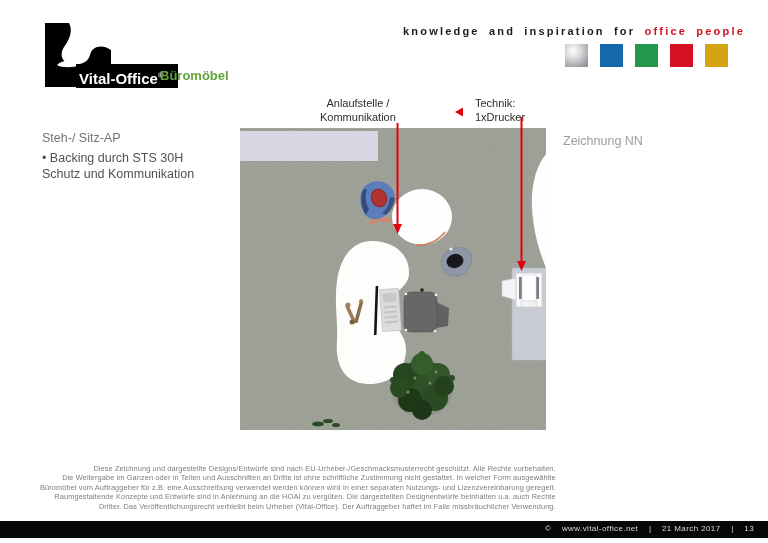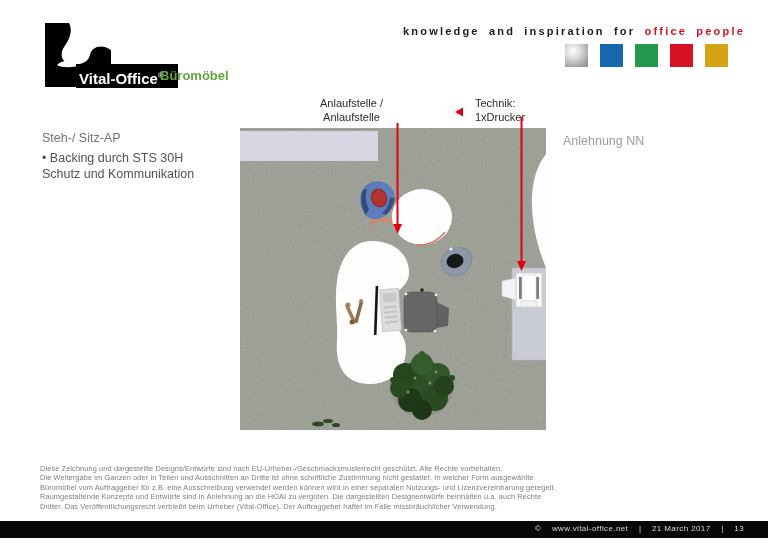--- a/index.html
+++ b/index.html
@@ -40,26 +40,26 @@
   .right-block .subtitle{color:#9c9c9c;line-height:16px;}
   
   .callout{position:absolute;font-size:11px;color:#2b2b2b;line-height:14px;white-space:nowrap;}
   .callout-anlaufstelle{left:320px;top:96px;text-align:center;}
   .callout-technik{left:475px;top:96px;}
   
   .plan{position:absolute;left:240px;top:128px;}
   .overlay{position:absolute;left:0;top:0;pointer-events:none;}
   
   .disclaimer{position:absolute;left:40px;top:464px;font-size:7.4px;color:#7d7d7d;letter-spacing:0.1px;}
-  .disclaimer div{line-height:9.4px;white-space:nowrap;}
+  .disclaimer div{line-height:9.4px;white-space:nowrap;text-align:right;}
   
   .footer{
     position:absolute;left:0;top:521px;width:768px;height:17px;background:#070707;
     color:#dcdcdc;font-size:8px;line-height:16px;text-align:right;
-    box-sizing:border-box;padding-right:24px;letter-spacing:0.4px;
+    box-sizing:border-box;padding-right:14px;letter-spacing:0.4px;
   }
   .footer span{margin-left:8px;}
 </style>
 </head>
 <body>
 
 <div class="slide">
 
   <div>
     <svg class="logo-mark" width="66" height="64" viewBox="0 0 66 64">
@@ -84,26 +84,26 @@
     <div class="sq sq-gold"></div>
   </div>
 
   <div class="left-block">
     <div class="title">Steh-/ Sitz-AP</div>
     <div class="line">•  Backing durch STS 30H</div>
     <div class="line">Schutz und Kommunikation</div>
   </div>
 
   <div class="right-block">
-    <div class="subtitle">Anlehnung NN</div>
+    <div class="subtitle">Zeichnung NN</div>
   </div>
 
   <div class="callout callout-anlaufstelle">
     <div>Anlaufstelle /</div>
-    <div>Anlaufstelle</div>
+    <div>Kommunikation</div>
   </div>
   <div class="callout callout-technik">
     <div>Technik:</div>
     <div>1xDrucker</div>
   </div>
 
   <svg class="plan" width="306" height="302" viewBox="0 0 306 302">
     <defs>
       <filter id="grain" x="0" y="0" width="100%" height="100%">
         <feTurbulence type="fractalNoise" baseFrequency="0.9" numOctaves="2" stitchTiles="stitch"></feTurbulence>

